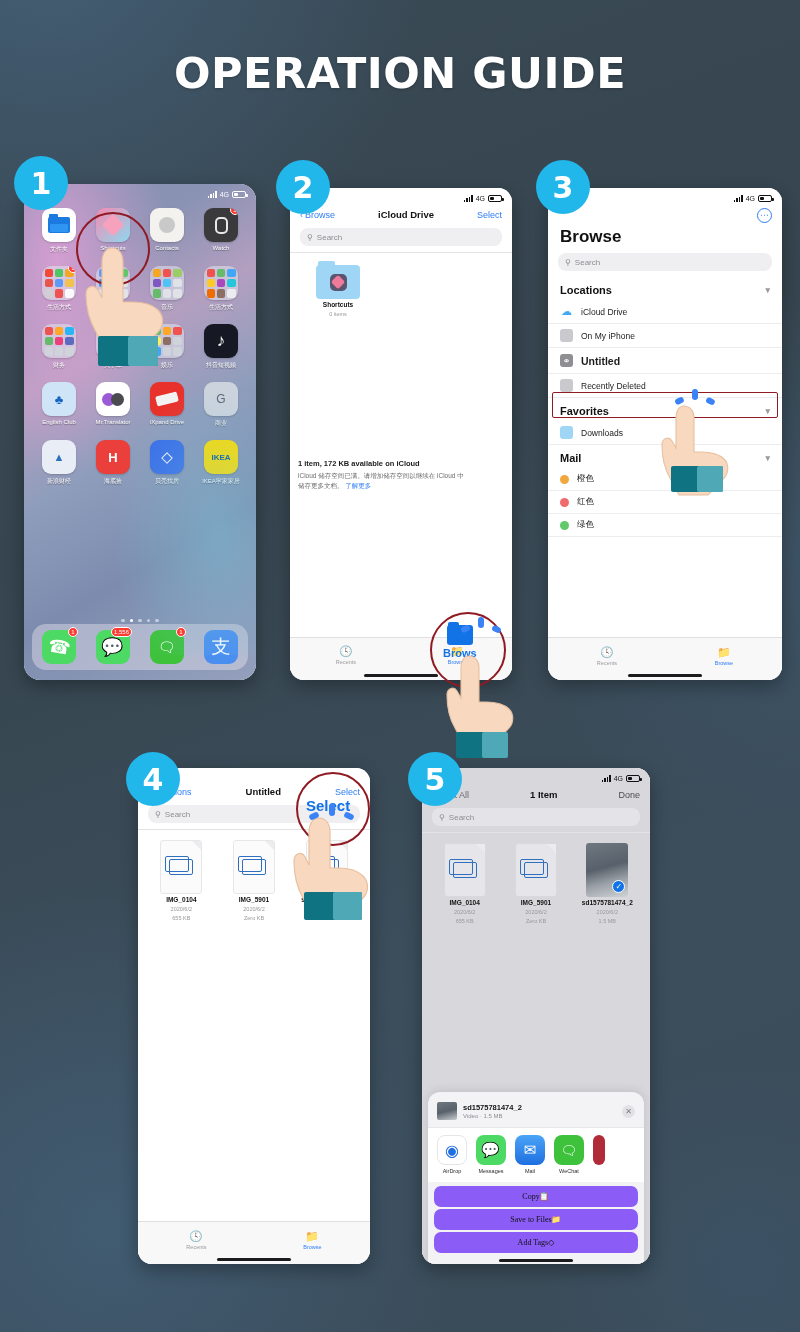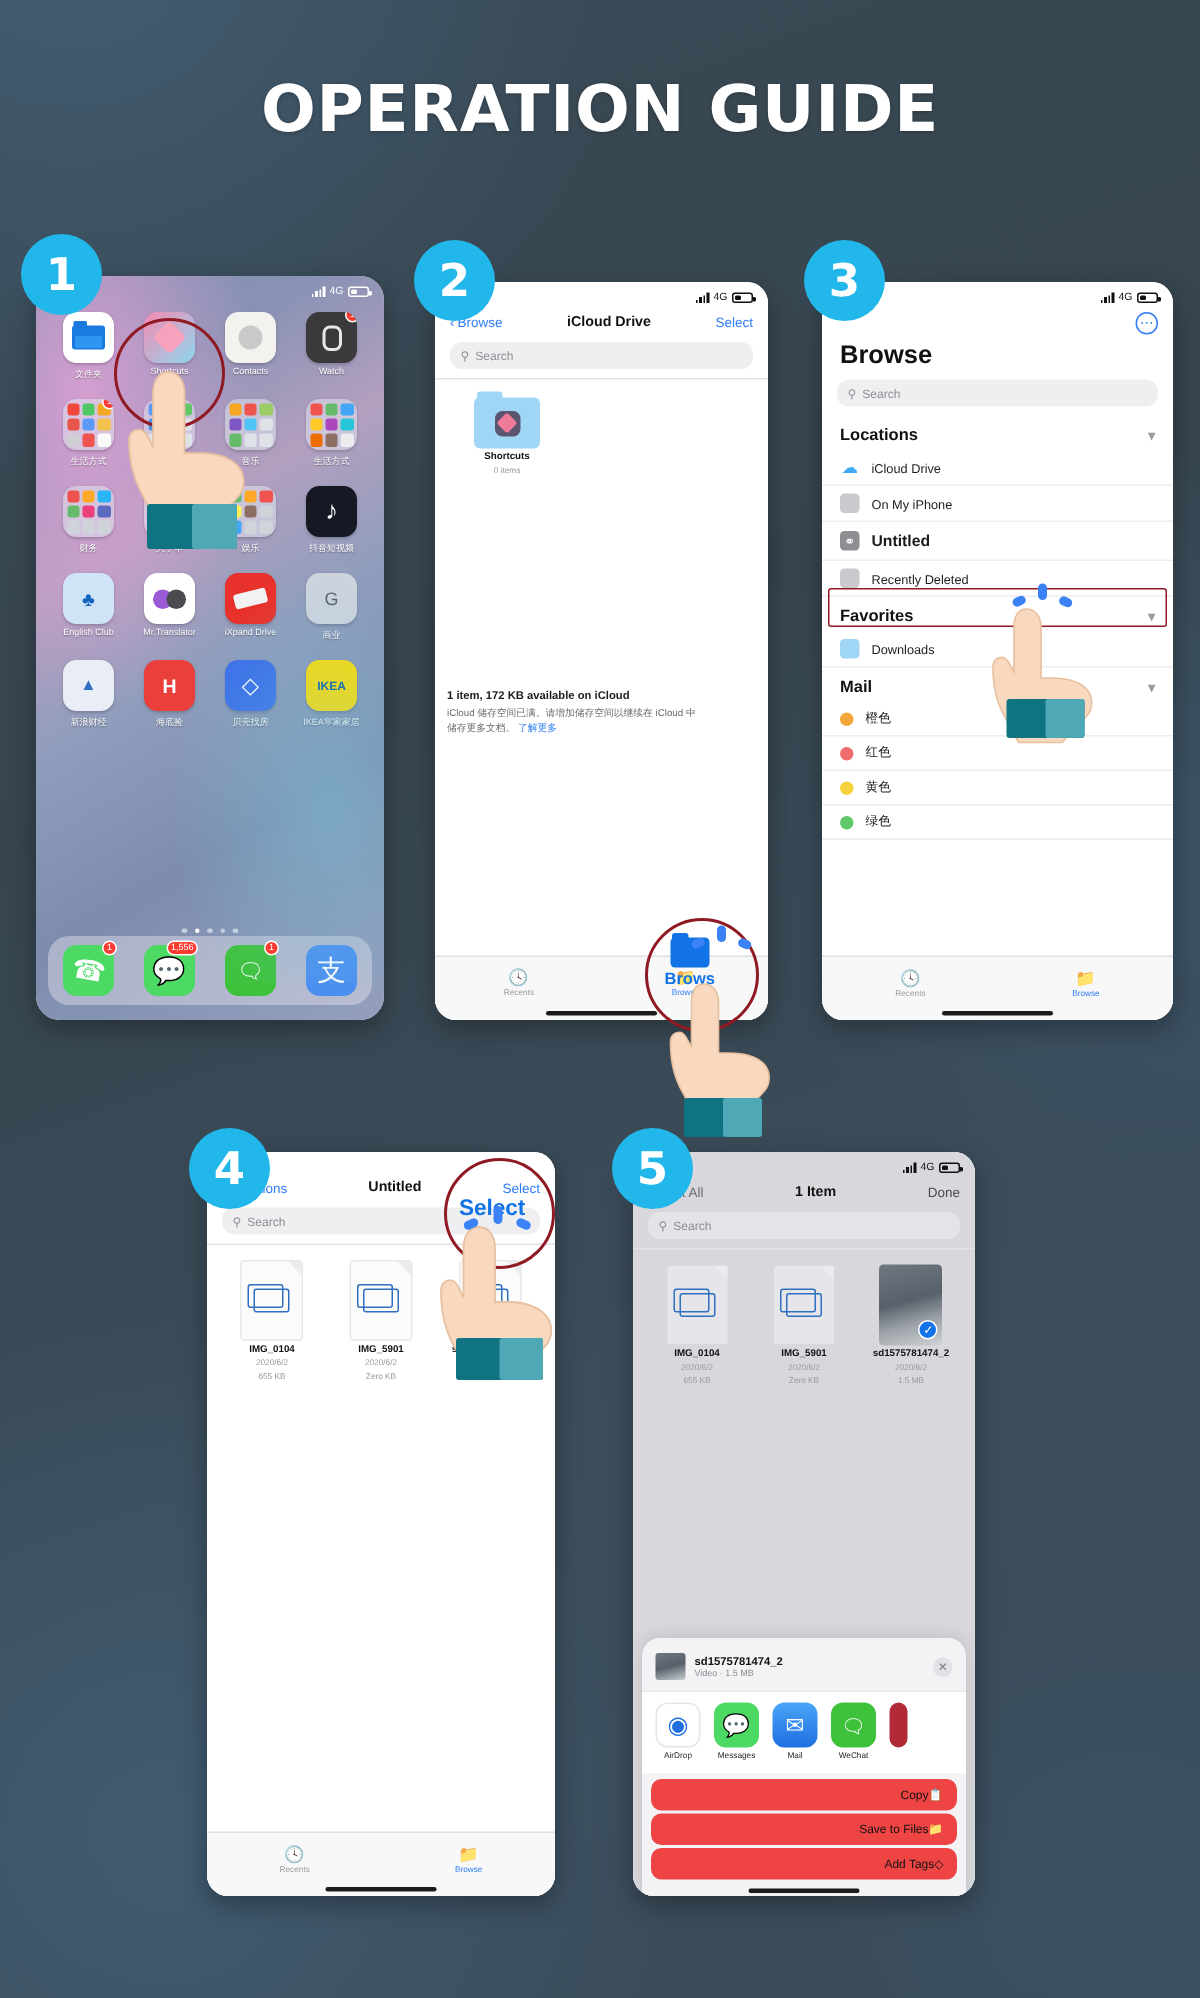--- a/index.html
+++ b/index.html
@@ -151,22 +151,22 @@
   .sheet-sub{font-size:6px;color:#8d8d92;margin-top:1px;}
   .closex{margin-left:auto;width:13px;height:13px;border-radius:50%;background:#e2e2e6;
     color:#7c7c82;font-size:8px;display:flex;align-items:center;justify-content:center;}
   .apps-row{display:flex;gap:9px;padding:7px 9px 8px;background:#fff;overflow:hidden;
     border-top:1px solid #e8e8eb;}
   .sapp{display:flex;flex-direction:column;align-items:center;gap:3px;flex:0 0 auto;}
   .sapp-ico{width:30px;height:30px;border-radius:8px;display:flex;align-items:center;
     justify-content:center;color:#fff;font-size:15px;}
   .sapp-lbl{font-size:5.5px;color:#2a2a2e;}
   .act-list{padding:4px 6px 0;}
-  .act{background:#ef4444;border-radius:7px;margin-bottom:2px;height:21px;display:flex;
-    align-items:center;justify-content:flex-end;padding:0 9px;font-size:8px;color:#111;}
+  .act{background:#8b5cf6;border-radius:7px;margin-bottom:2px;height:21px;display:flex;
+    align-items:center;justify-content:center;padding:0 9px;font-size:8px;color:#111;font-family:Liberation Serif, serif;}
 
   
   .hand{position:absolute;z-index:20;pointer-events:none;}
   .circle-hl{position:absolute;border:2.2px solid #8f1a23;border-radius:50%;z-index:18;}
   .rect-hl{position:absolute;border:1.8px solid #8f1a23;border-radius:2px;z-index:18;}
 </style>
 </head>
 <body>
 
 
@@ -552,24 +552,20 @@
     </div>
     <div class="listrow">
       <span class="tagdot" style="background:#f3a73b;"></span>
       <span>橙色</span>
     </div>
     <div class="listrow">
       <span class="tagdot" style="background:#f06b6b;"></span>
       <span>红色</span>
     </div>
     <div class="listrow">
-      <span class="tagdot" style="background:#f5d13b;"></span>
-      <span>黄色</span>
-    </div>
-    <div class="listrow">
       <span class="tagdot" style="background:#62c96b;"></span>
       <span>绿色</span>
     </div>
 
     <div class="tabbar">
       <div class="tab">
         <span style="font-size:11px;">🕓</span>
         <span>Recents</span>
       </div>
       <div class="tab on">

